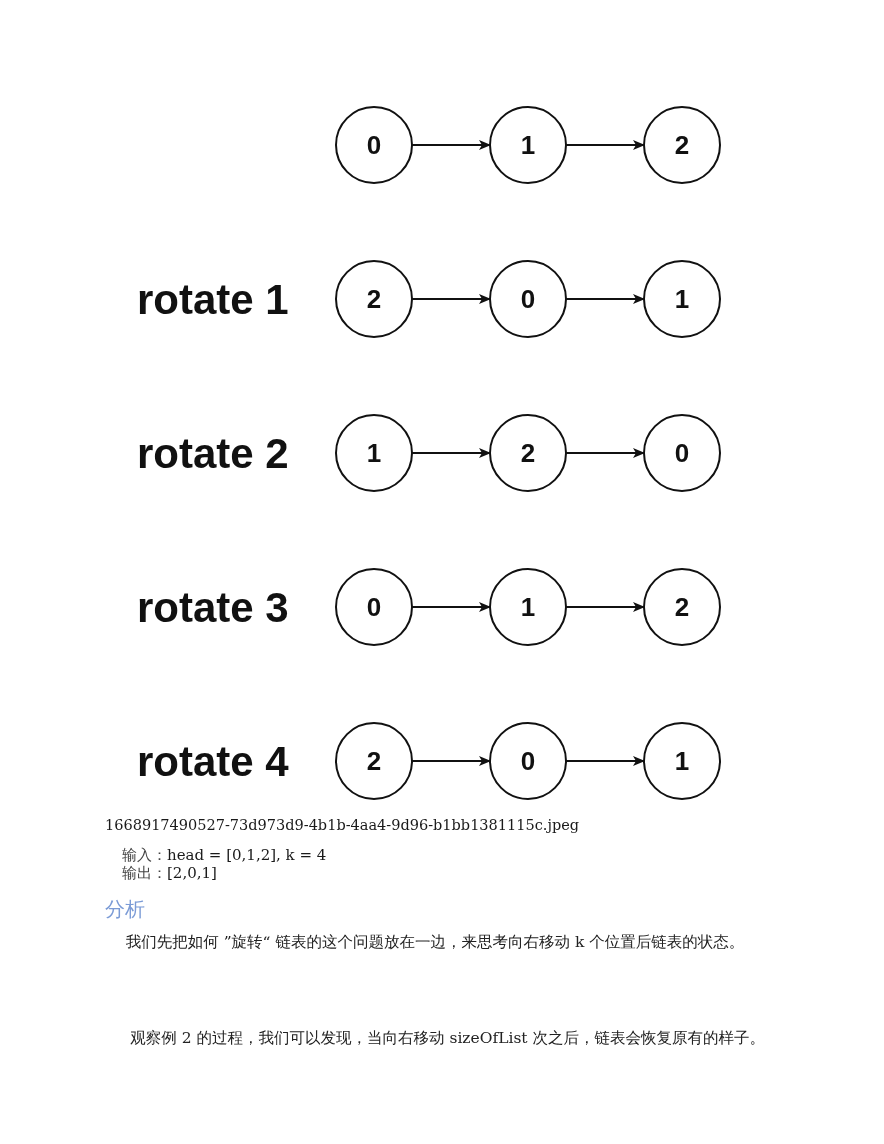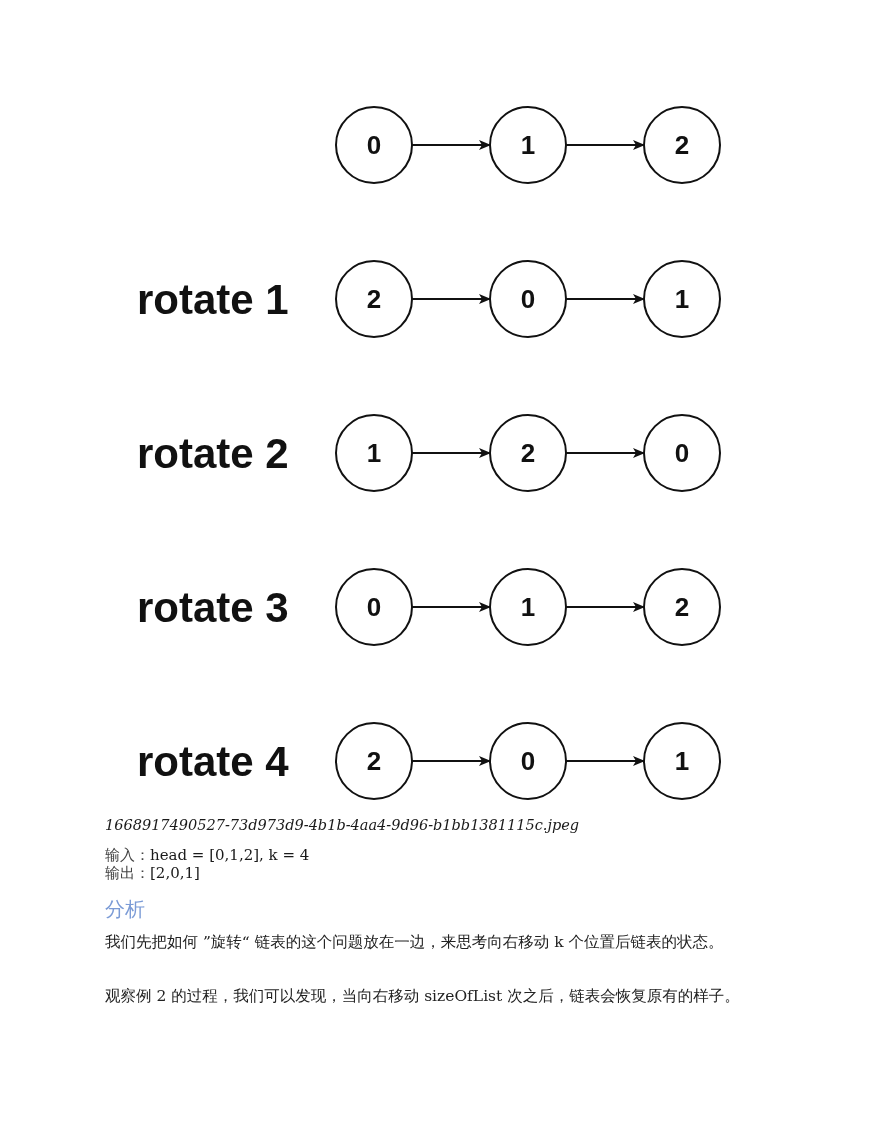--- a/index.html
+++ b/index.html
@@ -1,26 +1,26 @@
 <!DOCTYPE html>
 <html><head>
 <meta charset="utf-8">
 <style>
   html, body { margin:0; padding:0; background:#ffffff; }
   body { width:884px; height:1144px; position:relative; overflow:hidden;
          font-family:"DejaVu Serif", serif; color:#222; }
   .figure { position:absolute; left:0; top:0; width:884px; height:805px; }
   .caption { position:absolute; left:105px; top:817px; font-size:14.5px;
-             font-style:italic; color:#1a1a1a; white-space:nowrap; }
-  .io { position:absolute; left:105px; top:846px; font-size:15px; line-height:18px; color:#1a1a1a; }
+             color:#1a1a1a; white-space:nowrap; }
+  .io { position:absolute; left:122px; top:846px; font-size:15px; line-height:18px; color:#1a1a1a; }
   .io .lbl { color:#444; }
   .heading { position:absolute; left:105px; top:896px; font-size:20px; color:#7b9bd6; }
   .para { position:absolute; left:105px; width:660px; font-size:15.5px; line-height:20px; color:#222; }
-  .p1 { top:932px; }
-  .p2 { top:986px; }
+  .p1 { top:932px;text-align:center; }
+  .p2 { top:1028px;text-align:right; }
 </style>
 </head>
 <body>
 
 <svg class="figure" viewBox="0 0 884 805" xmlns="http://www.w3.org/2000/svg">
   <defs>
     <marker id="arrow" markerWidth="12" markerHeight="10" refX="11" refY="5" orient="auto" markerUnits="userSpaceOnUse">
       <path d="M0,0 L12,5 L0,10 L3,5 Z" fill="#111"></path>
     </marker>
   </defs>

